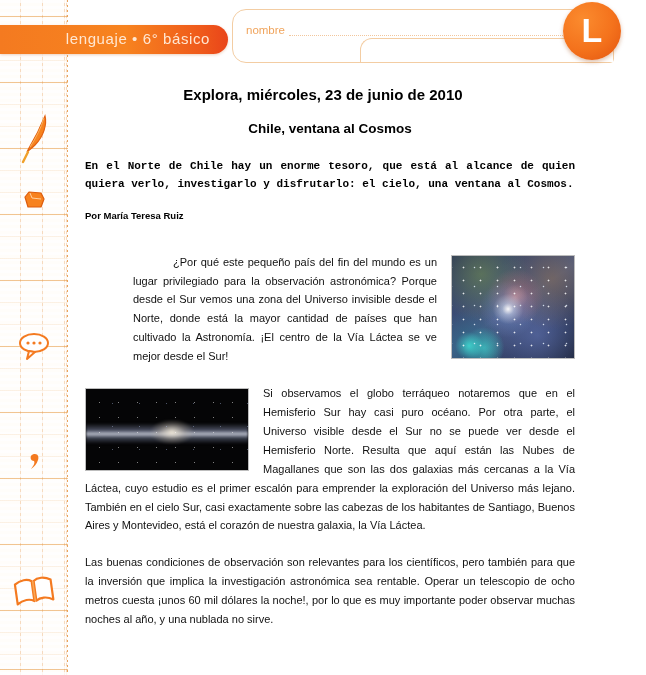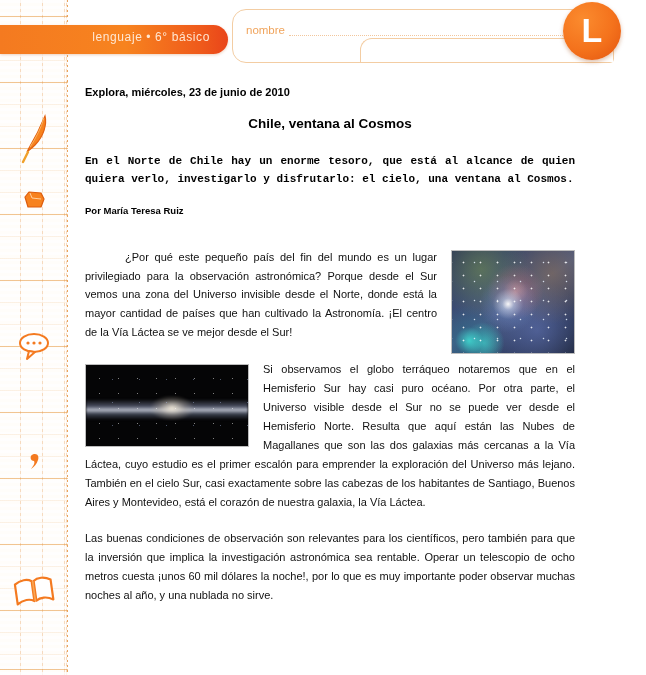--- a/index.html
+++ b/index.html
@@ -82,21 +82,21 @@
     height: 29px;
     background: linear-gradient(to right, #f47a20 0%, #f7831f 55%, #ef5a1b 88%, #e9451a 100%);
     border-radius: 0 16px 16px 0;
     box-shadow: 0 1px 3px rgba(190,90,20,0.28);
   }
   #orange-tab-label {
     position: absolute;
     right: 18px;
     top: 5px;
     color: #ffe7d2;
-    font-size: 12px;
+    font-size: 15px;
     letter-spacing: 0.6px;
     white-space: nowrap;
   }
 
   
   #namecard {
     position: absolute;
     left: 232px;
     top: 9px;
     width: 380px;
@@ -169,22 +169,22 @@
     font-family: "Liberation Sans", sans-serif;
     color: #000000;
   }
   #lectura-line {
     text-align: center;
     font-size: 11.5px;
     font-weight: bold;
     margin: 0 0 17px 0;
   }
   #source-line {
-    text-align: left;
-    font-size: 11px;
+    text-align: center;
+    font-size: 15px;
     font-weight: bold;
     margin: 0 6px 14px 0;
     padding-right: 8px;
   }
   #doc-title {
     text-align: center;
     font-size: 13.5px;
     font-weight: bold;
     margin: 18px 0 22px 0;
   }
@@ -201,21 +201,21 @@
     font-weight: bold;
     margin: 0 0 32px 0;
   }
   .body-p {
     font-size: 11px;
     line-height: 1.72;
     text-align: justify;
     margin: 0 0 18px 0;
     color: #111111;
   }
-  #p1 { text-indent: 40px; }
+  #p1 { text-indent: 40px; margin-left: 48px; }
 
   
   .figure {
     border: 1px solid #bdbdbd;
     box-sizing: border-box;
     overflow: hidden;
     position: relative;
   }
   #fig-nebula {
     float: right;

